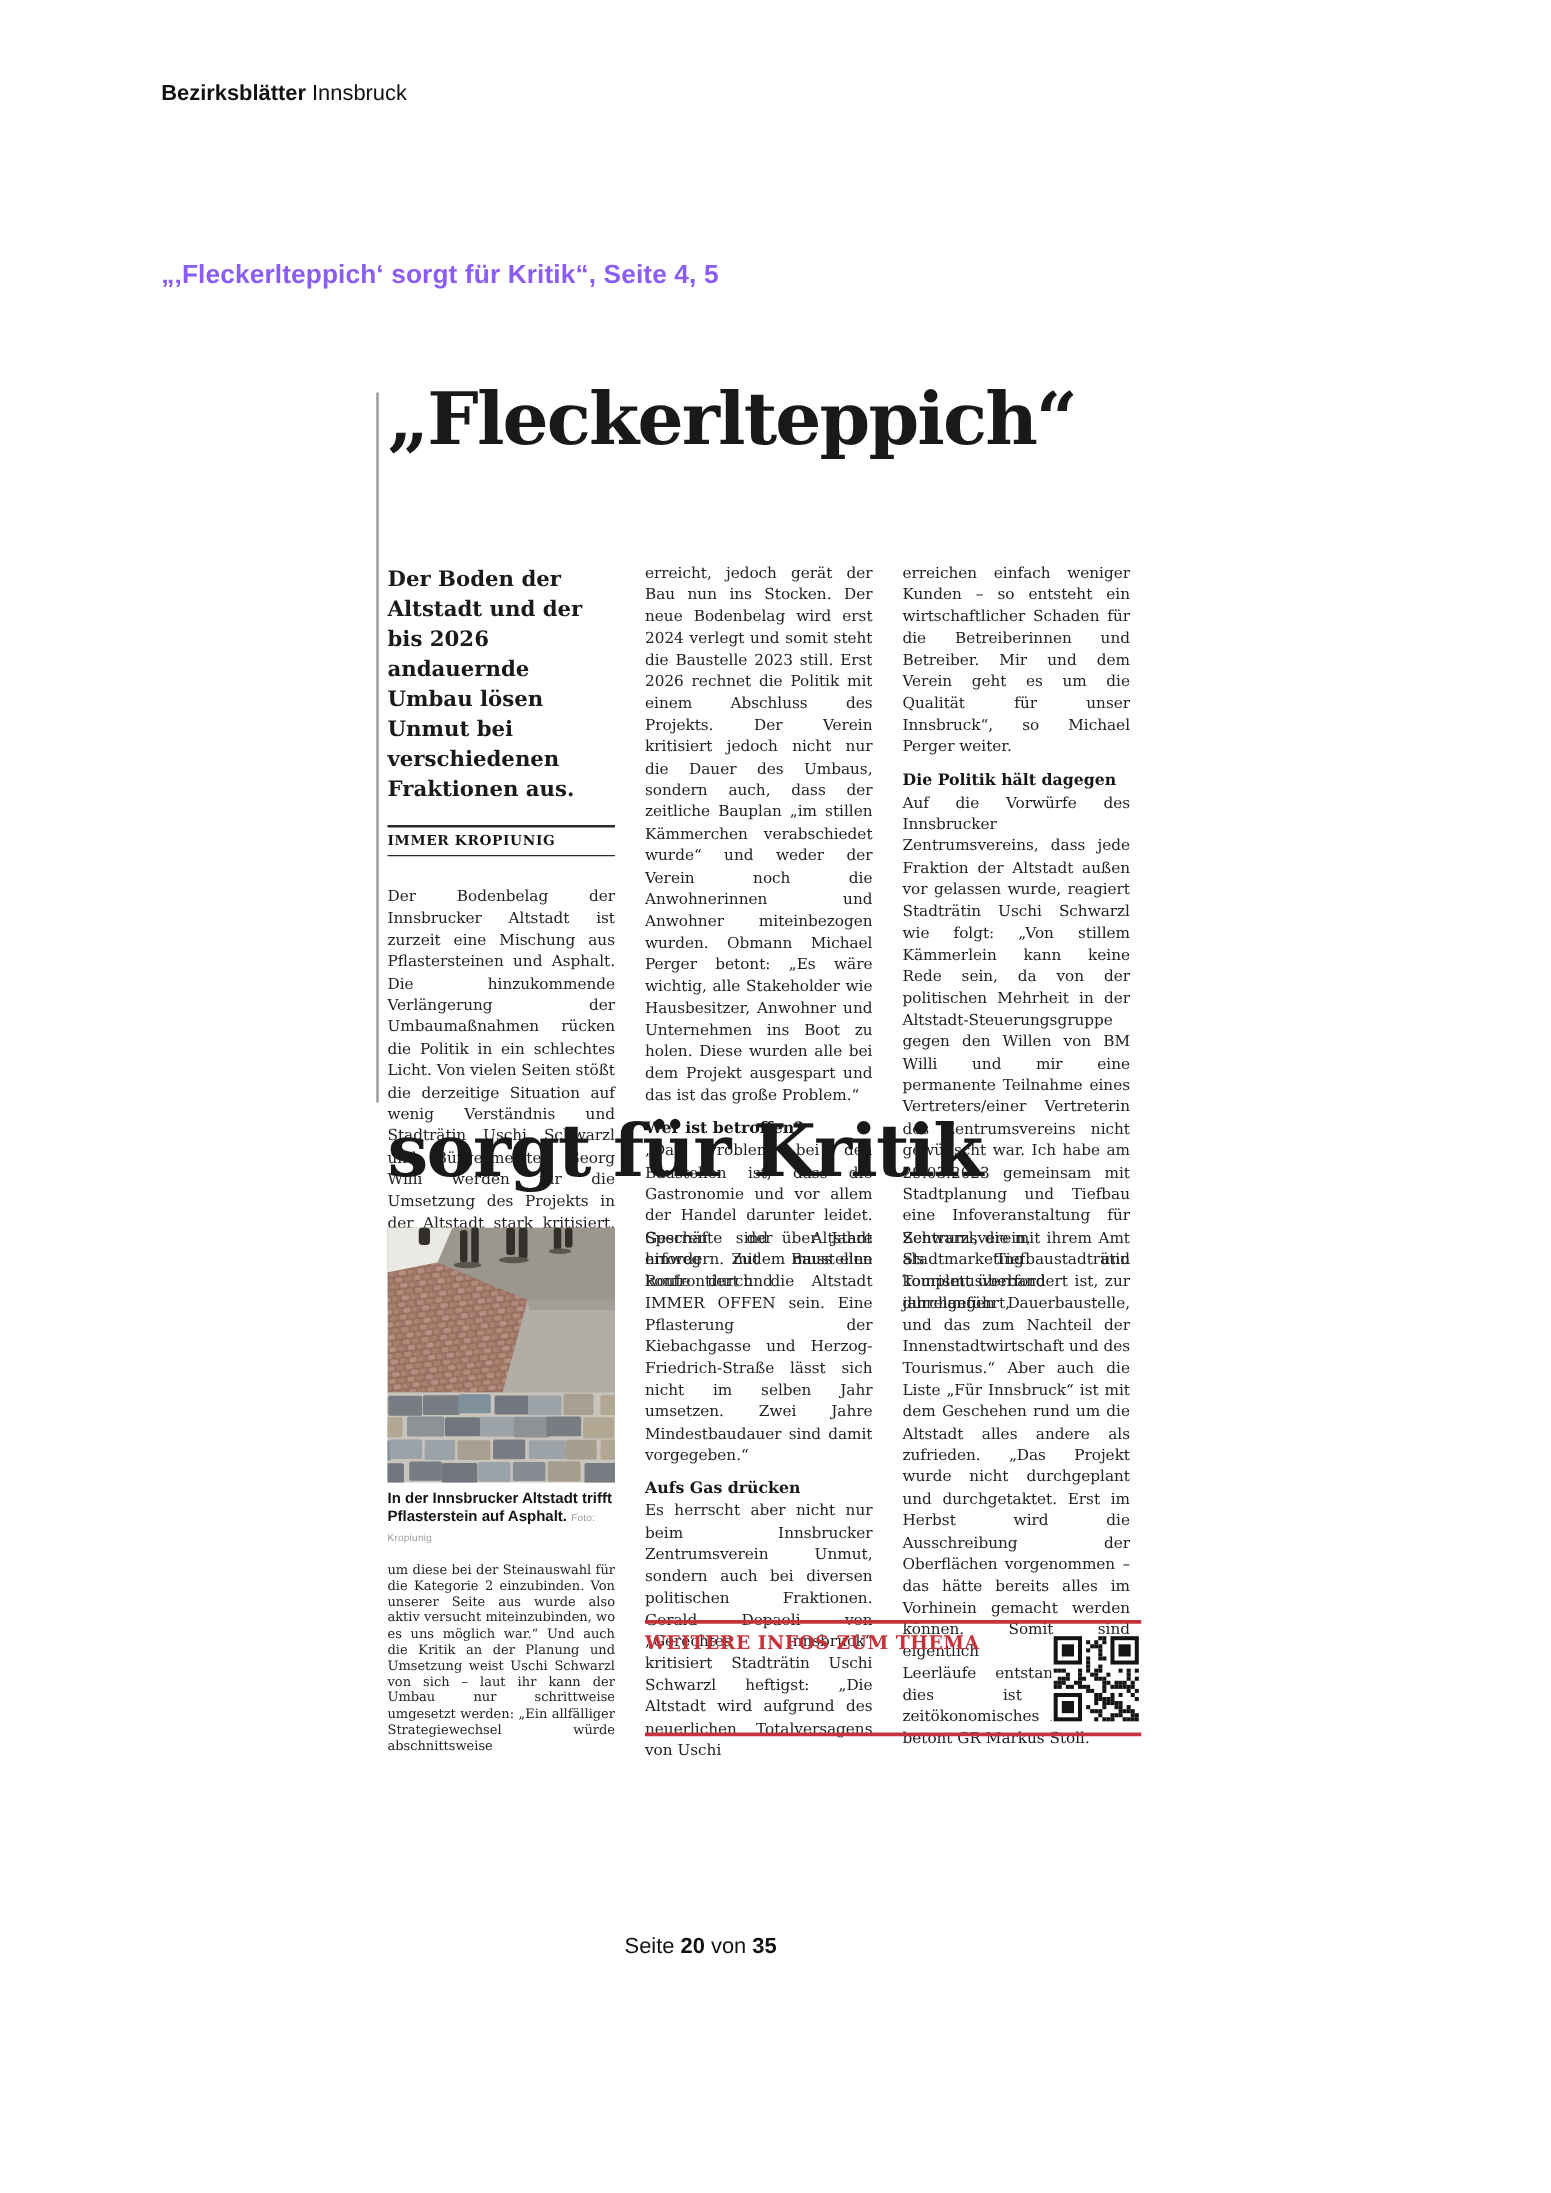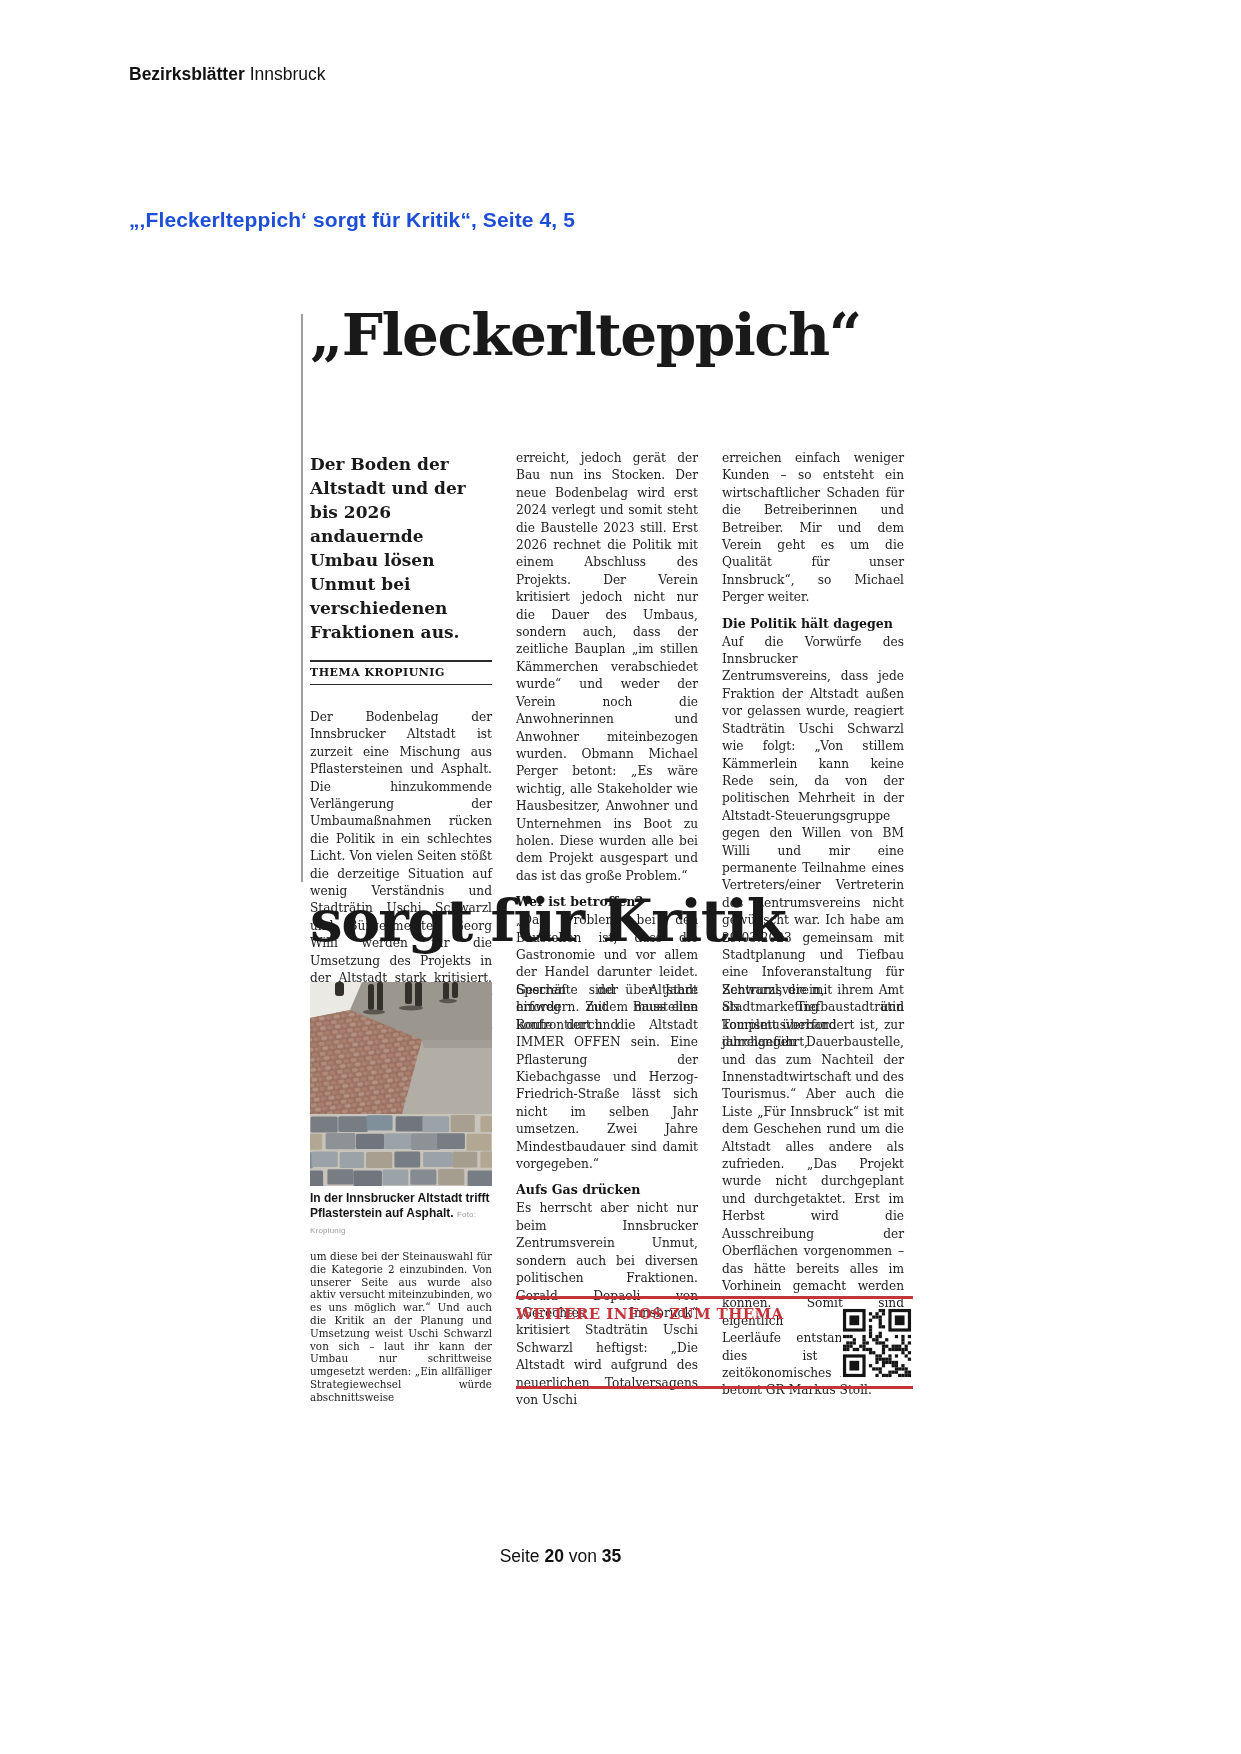--- a/index.html
+++ b/index.html
@@ -2,21 +2,21 @@
 <html lang="de" style="--accent: #c5333b;"><head>
 <meta charset="utf-8">
 <style>
   html,body{margin:0;padding:0;background:#ffffff;}
   .page{position:relative;width:1241px;height:1754px;background:#fff;overflow:hidden;
         font-family:"Liberation Sans",sans-serif;color:#1c1c1c;}
 
   
   .doc-header{position:absolute;left:129px;top:64px;font-size:17.5px;color:#111;}
   .doc-header .brand{font-weight:700;}
-  .doc-title{position:absolute;left:129px;top:208px;margin:0;font-size:21px;font-weight:700;color:#1d4ed8;
+  .doc-title{position:absolute;left:129px;top:208px;margin:0;font-size:21px;font-weight:700;color:#8b5cf6;
              letter-spacing:.1px;}
 
   
   .serif{font-family:"DejaVu Serif","Liberation Serif",serif;}
   .clip{position:absolute;left:301px;width:612px;}
   .clip1{top:306px;height:582px;}
   .clip2{top:892px;height:492px;}
   .vrule{position:absolute;left:0;top:8px;width:2px;height:568px;background:#9d9d9d;}
 
   .headline{position:absolute;left:9px;top:0;margin:0;white-space:nowrap;
@@ -76,21 +76,21 @@
   </div>
 
   <h1 class="doc-title">„‚Fleckerlteppich‘ sorgt für Kritik“, Seite 4, 5</h1>
 
   <section class="clip clip1">
     <div class="vrule"></div>
     <h2 class="headline">„Fleckerlteppich“</h2>
     <div class="cols">
       <div class="col">
         <p class="lead">Der Boden der Altstadt und der bis 2026 andauernde Umbau lösen Unmut bei verschiedenen Fraktionen aus.</p>
-        <div class="byline">THEMA KROPIUNIG</div>
+        <div class="byline">IMMER KROPIUNIG</div>
         <p class="body-text col1-body serif">Der Bodenbelag der Innsbrucker Altstadt ist zurzeit eine Mischung aus Pflastersteinen und Asphalt. Die hinzukommende Verlängerung der Umbaumaßnahmen rücken die Politik in ein schlechtes Licht. Von vielen Seiten stößt die derzeitige Situation auf wenig Verständnis und Stadträtin Uschi Schwarzl und Bürgermeister Georg Willi werden für die Umsetzung des Projekts in der Altstadt stark kritisiert. Der Innsbrucker Zentrumsverein hat sich dafür eingesetzt, dass der Umbau der Altstadt während der Coronazeit beginnt. Dieses Ziel wurde auch</p>
       </div>
       <div class="col">
         <p class="body-text">erreicht, jedoch gerät der Bau nun ins Stocken. Der neue Bodenbelag wird erst 2024 verlegt und somit steht die Baustelle 2023 still. Erst 2026 rechnet die Politik mit einem Abschluss des Projekts. Der Verein kritisiert jedoch nicht nur die Dauer des Umbaus, sondern auch, dass der zeitliche Bauplan „im stillen Kämmerchen verabschiedet wurde“ und weder der Verein noch die Anwohnerinnen und Anwohner miteinbezogen wurden. Obmann Michael Perger betont: „Es wäre wichtig, alle Stakeholder wie Hausbesitzer, Anwohner und Unternehmen ins Boot zu holen. Diese wurden alle bei dem Projekt ausgespart und das ist das große Problem.“</p>
         <h3 class="subhead">Wer ist betroffen?</h3>
         <p class="body-text">„Das Problem bei den Baustellen ist, dass die Gastronomie und vor allem der Handel darunter leidet. Geschäfte sind über Jahre hinweg mit Baustellen konfrontiert und</p>
       </div>
       <div class="col">
         <p class="body-text">erreichen einfach weniger Kunden – so entsteht ein wirtschaftlicher Schaden für die Betreiberinnen und Betreiber. Mir und dem Verein geht es um die Qualität für unser Innsbruck“, so Michael Perger weiter.</p>
         <h3 class="subhead">Die Politik hält dagegen</h3>

